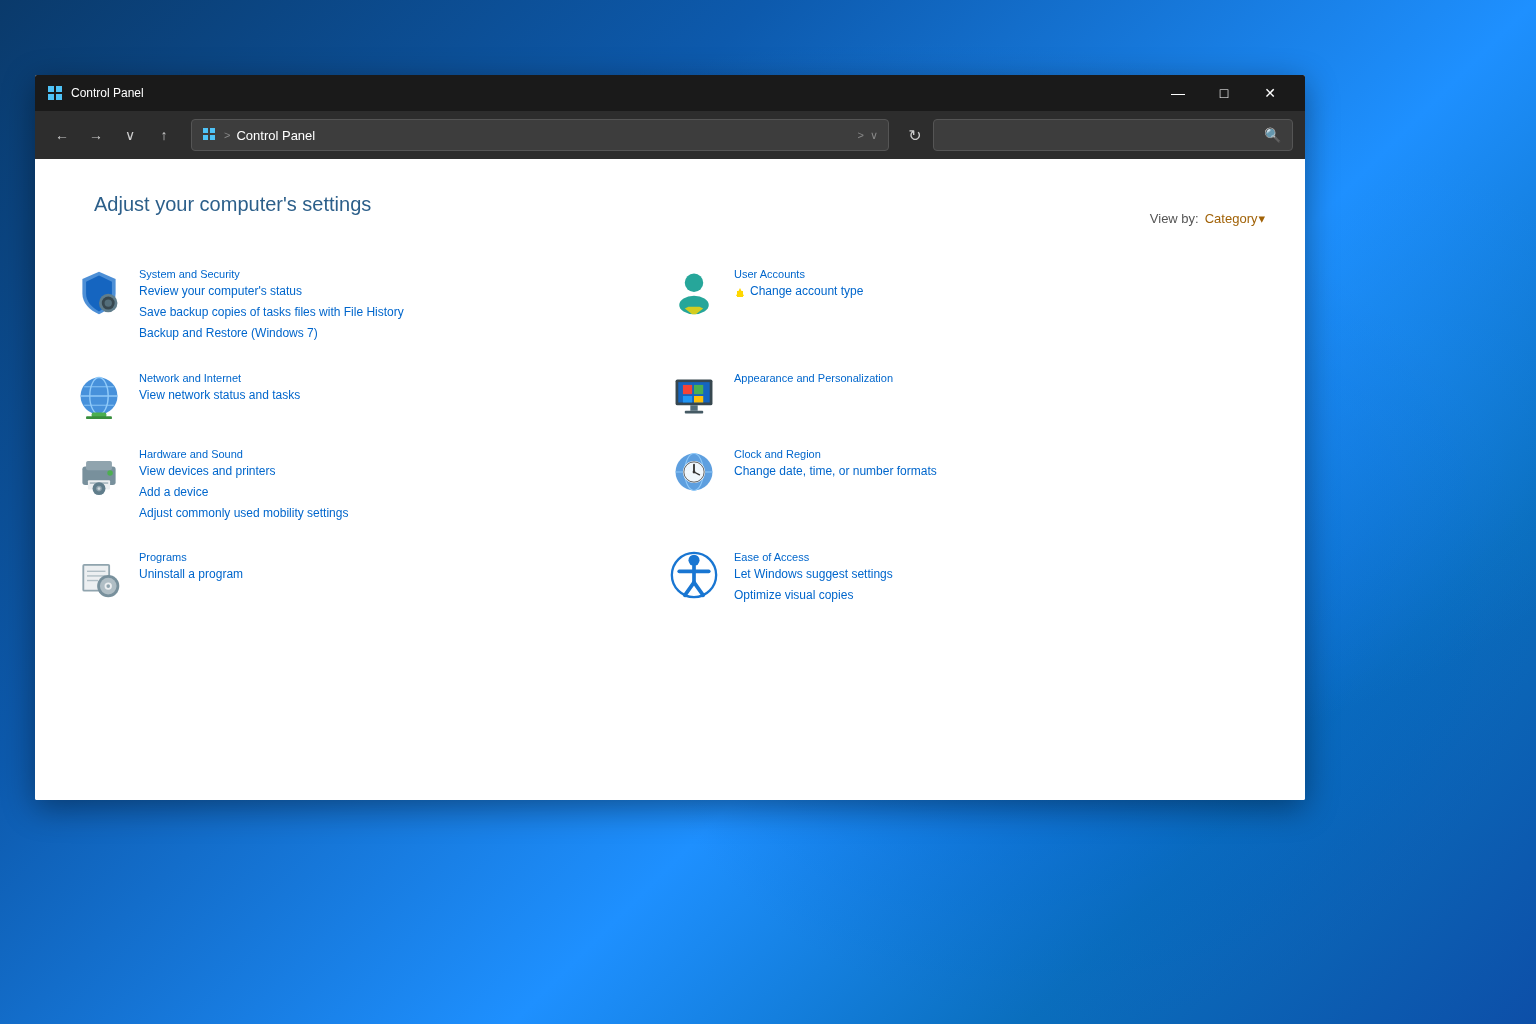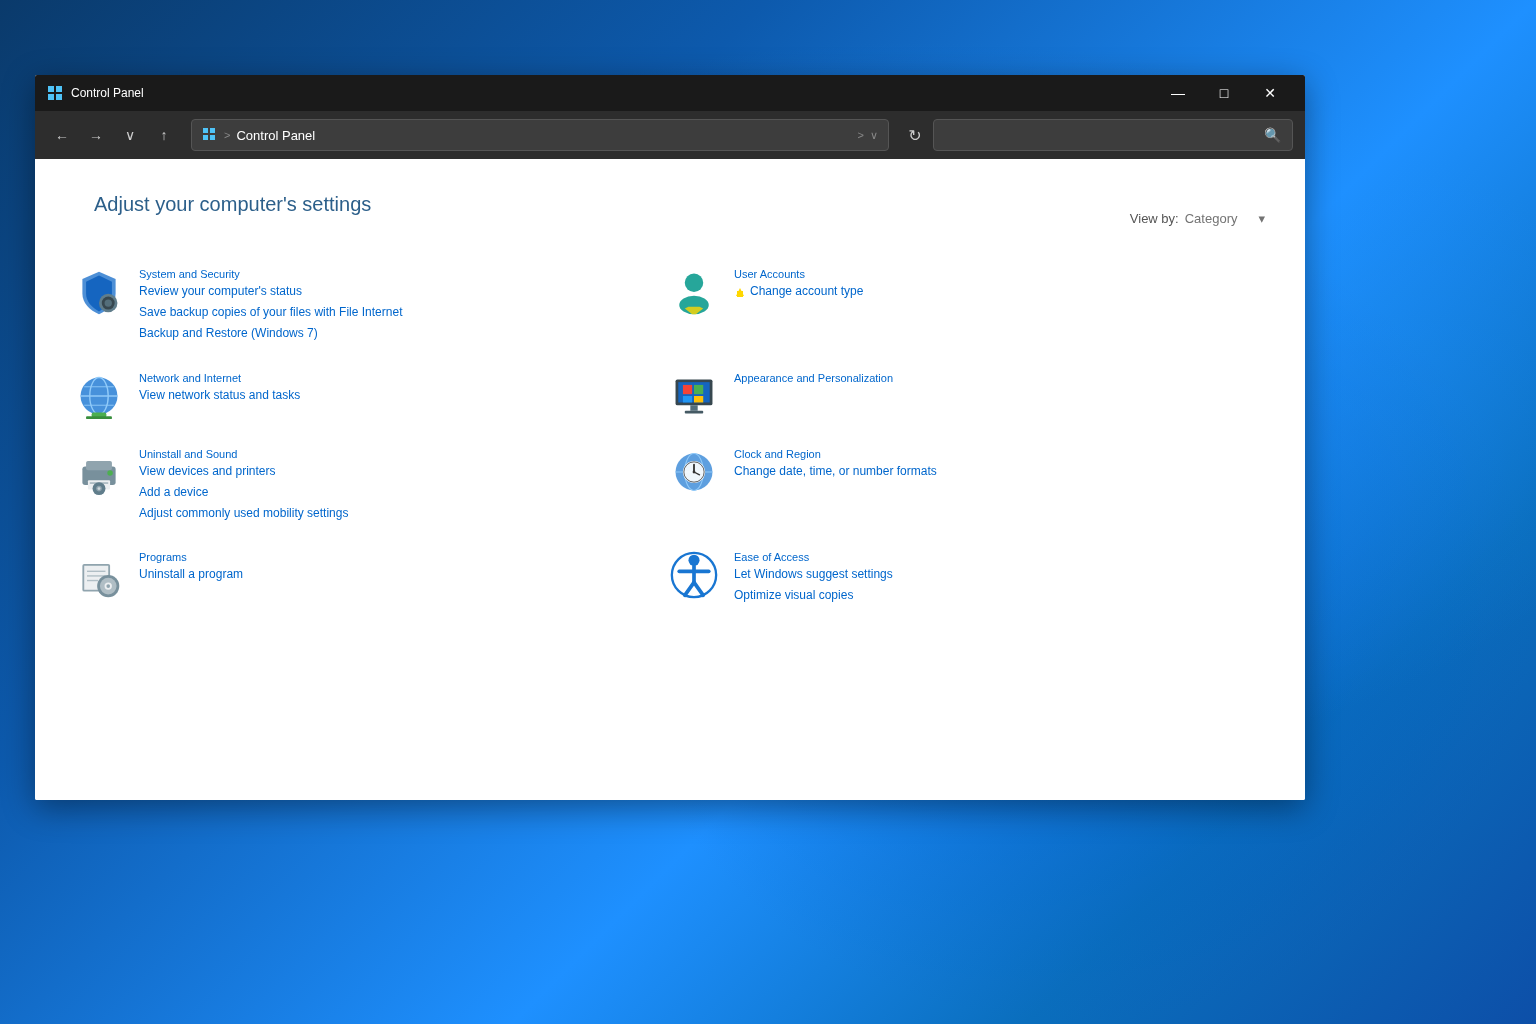--- a/index.html
+++ b/index.html
@@ -215,25 +215,25 @@
       font-size: 13px;
       color: #333;
       margin-top: 28px;
     }
 
     .view-by-label {
       color: #555;
     }
 
     .view-by-value {
-      color: #737373;
-      cursor: pointer;
-      display: flex;
-      align-items: center;
-      gap: 21px;
+      color: #a16207;
+      cursor: pointer;
+      display: flex;
+      align-items: center;
+      gap: 1px;
     }
 
     .categories-grid {
       display: grid;
       grid-template-columns: 1fr 1fr;
       gap: 0;
     }
 
     .category-item {
       display: flex;
@@ -394,21 +394,21 @@
             <path d="M26 8 L40 15 L40 28 C40 36 34 43 26 47 C18 43 12 36 12 28 L12 15 Z" fill="#1565c0"></path>
 
             <circle cx="36" cy="38" r="10" fill="#607d8b"></circle>
             <circle cx="36" cy="38" r="7" fill="#37474f"></circle>
             <circle cx="36" cy="38" r="4" fill="#546e7a"></circle>
           </svg>
         </div>
         <div class="category-text">
           <a class="category-name">System and Security</a>
           <a class="category-link">Review your computer's status</a>
-          <a class="category-link">Save backup copies of your files with File Internet</a>
+          <a class="category-link">Save backup copies of tasks files with File History</a>
           <a class="category-link">Backup and Restore (Windows 7)</a>
         </div>
       </div>
 
       <div class="category-item">
         <div class="category-icon user-icon">
           <svg width="52" height="52" viewBox="0 0 52 52">
 
             <circle cx="26" cy="16" r="10" fill="#26a69a"></circle>
             <ellipse cx="26" cy="40" rx="16" ry="10" fill="#26a69a"></ellipse>
@@ -480,21 +480,21 @@
             <rect x="14" y="35" width="24" height="10" rx="1" fill="#eceff1"></rect>
             <rect x="16" y="37" width="20" height="2" fill="#b0bec5"></rect>
             <circle cx="38" cy="27" r="3" fill="#4caf50"></circle>
 
             <circle cx="26" cy="44" r="7" fill="#607d8b"></circle>
             <circle cx="26" cy="44" r="3" fill="#90a4ae"></circle>
             <circle cx="26" cy="44" r="1.5" fill="#cfd8dc"></circle>
           </svg>
         </div>
         <div class="category-text">
-          <a class="category-name">Uninstall and Sound</a>
+          <a class="category-name">Hardware and Sound</a>
           <a class="category-link">View devices and printers</a>
           <a class="category-link">Add a device</a>
           <a class="category-link">Adjust commonly used mobility settings</a>
         </div>
       </div>
 
       <div class="category-item">
         <div class="category-icon clock-icon">
           <svg width="52" height="52" viewBox="0 0 52 52">
 

